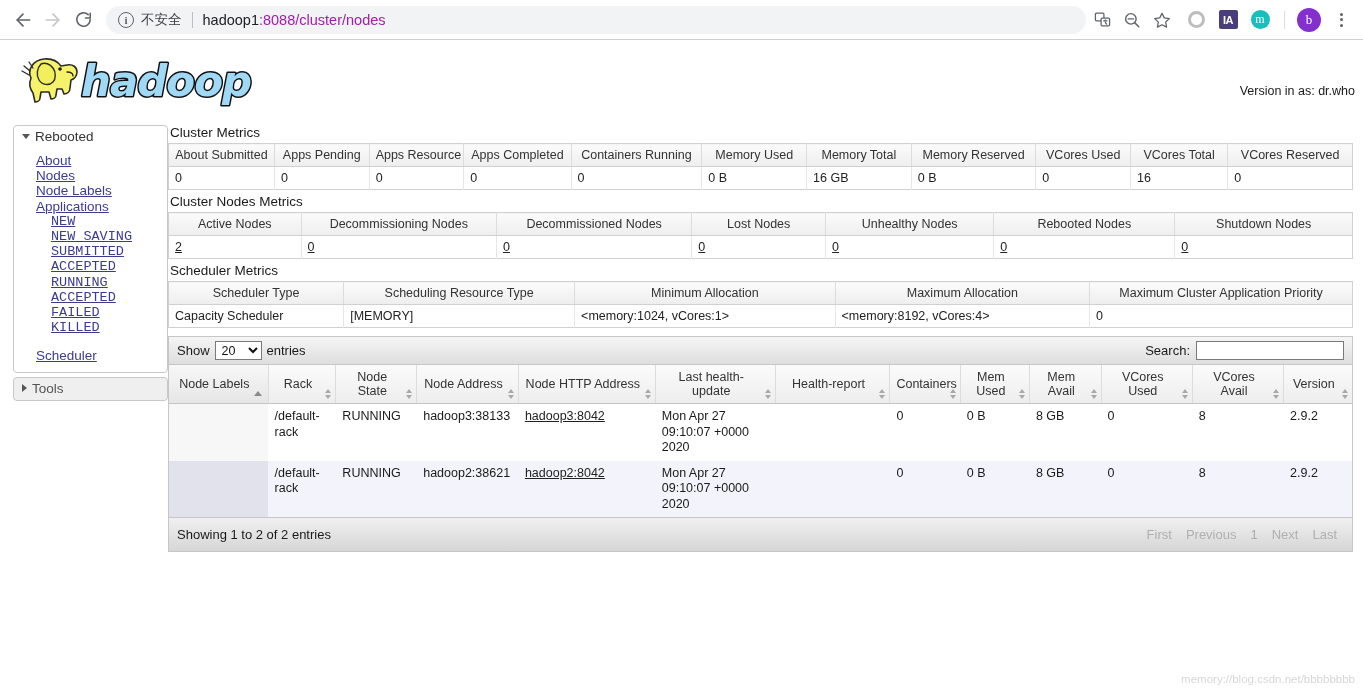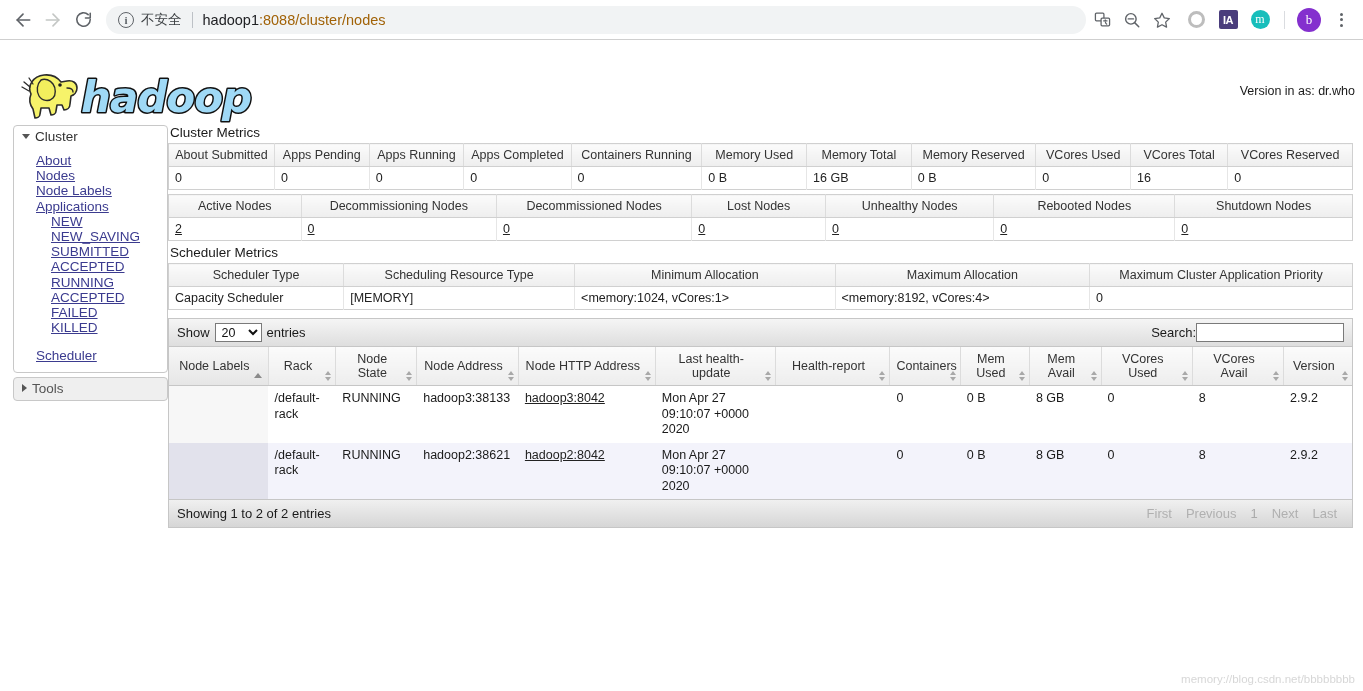--- a/index.html
+++ b/index.html
@@ -67,21 +67,21 @@
     background: #bdc1c6;
     margin: 0 10px;
     flex: 0 0 auto;
   }
   #url-text {
     font-size: 14.5px;
     color: #202124;
     white-space: nowrap;
     overflow: hidden;
   }
-  #url-text .dim { color: #a16207; }
+  #url-text .dim { color: #a21caf; }
 
   #omnibox-actions {
     display: flex; align-items: center;
     gap: 2px;
     margin-left: -6px;
     margin-right: 6px;
   }
   .toolbar-icons {
     display: flex;
     align-items: center;
@@ -144,21 +144,21 @@
   #logged-in {
     position: absolute;
     right: 8px;
     top: 44px;
     font-size: 12.5px;
     color: #1a1a1a;
   }
   #logo {
     position: absolute;
     left: 13px;
-    top: 24px;
+    top: 8px;
     width: 240px;
     height: 64px;
   }
   #title {
     position: absolute;
     left: 0; right: 0;
     top: 20px;
     text-align: center;
     font-size: 26px;
     font-weight: bold;
@@ -214,21 +214,21 @@
   .menu-body { padding: 5px 0 8px 0; }
   .menu-link {
     display: block;
     font-size: 13.5px;
     color: #3b3b8f;
     text-decoration: underline;
     padding: 0 0 0 22px;
     line-height: 15.2px;
     white-space: nowrap;
   }
-  .menu-link.lvl2 { padding-left: 37px; }
+  .menu-link.lvl2 { padding-left: 37px; font-family: Liberation Mono, monospace; }
   .menu-link.spaced { margin-top: 13px; }
   .menu-box.collapsed {
     background: #efefef;
     border: 1px solid #c8c8c8;
   }
   .menu-box.collapsed .menu-head { color: #555; }
 
   
   .section-title {
     font-size: 13.5px;
@@ -293,21 +293,21 @@
   #dt-length { display: flex; align-items: center; gap: 5px; }
   select.len-select {
     font-size: 12.5px;
     font-family: "Liberation Sans", sans-serif;
     height: 19px;
     padding: 0 2px;
     border: 1px solid #7a7a7a;
     background: #fff;
     color: #111;
   }
-  #dt-filter { display: flex; align-items: center; }
+  #dt-filter { display: flex; align-items: center; gap: 6px; }
   input.search-input {
     width: 148px;
     height: 19px;
     border: 1px solid #7a7a7a;
     font-size: 12.5px;
     font-family: "Liberation Sans", sans-serif;
     padding: 0 3px;
     background: #fff;
   }
 
@@ -382,21 +382,21 @@
     text-decoration: underline;
   }
 
   #dt-bottom {
     background: linear-gradient(to bottom, #f0f0f0 0%, #d6d6d6 100%);
     border-top: 1px solid #c6c6c6;
     display: flex;
     align-items: center;
     justify-content: space-between;
     padding: 5px 8px;
-    height: 28px;
+    height: 34px;
     font-size: 13px;
     color: #1a1a1a;
   }
   #dt-paginate { display: flex; align-items: center; gap: 0px; }
   .pg {
     font-size: 13px;
     color: #b0b0b0;
     padding: 0 7px;
   }
   .pg.current { color: #aaa; }
@@ -504,21 +504,21 @@
     </svg>
   </div>
 </div>
 
 <div id="content">
 
   <div id="sidebar">
     <div class="menu-box">
       <div class="menu-head">
         <span class="caret-down"></span>
-        <span>Cluster</span>
+        <span>Rebooted</span>
       </div>
       <div class="menu-body">
         <a class="menu-link" href="#">About</a>
         <a class="menu-link" href="#">Nodes</a>
         <a class="menu-link" href="#">Node Labels</a>
         <a class="menu-link" href="#">Applications</a>
         <a class="menu-link lvl2" href="#">NEW</a>
         <a class="menu-link lvl2" href="#">NEW_SAVING</a>
         <a class="menu-link lvl2" href="#">SUBMITTED</a>
         <a class="menu-link lvl2" href="#">ACCEPTED</a>
@@ -552,21 +552,21 @@
           <col style="width:8.4%">
           <col style="width:10.0%">
         <col style="width:7.6%">
           <col style="width:7.8%">
           <col style="width:10.0%">
       </colgroup>
       <thead>
         <tr>
           <th>About Submitted</th>
           <th>Apps Pending</th>
-          <th>Apps Running</th>
+          <th>Apps Resource</th>
           <th>Apps Completed</th>
           <th>Containers Running</th>
           <th>Memory Used</th>
           <th>Memory Total</th>
           <th>Memory Reserved</th>
           <th>VCores Used</th>
           <th>VCores Total</th>
           <th>VCores Reserved</th>
         </tr>
       </thead>
@@ -580,20 +580,21 @@
           <td>0 B</td>
           <td>16 GB</td>
           <td>0 B</td>
           <td>0</td>
           <td>16</td>
           <td>0</td>
         </tr>
       </tbody>
     </table>
 
+    <div class="section-title">Cluster Nodes Metrics</div>
     <table class="metric">
       <colgroup>
         <col style="width:11.2%">
           <col style="width:16.5%">
           <col style="width:16.5%">
         <col style="width:11.3%">
           <col style="width:14.2%">
           <col style="width:15.3%">
           <col style="width:15.0%">
       </colgroup>

